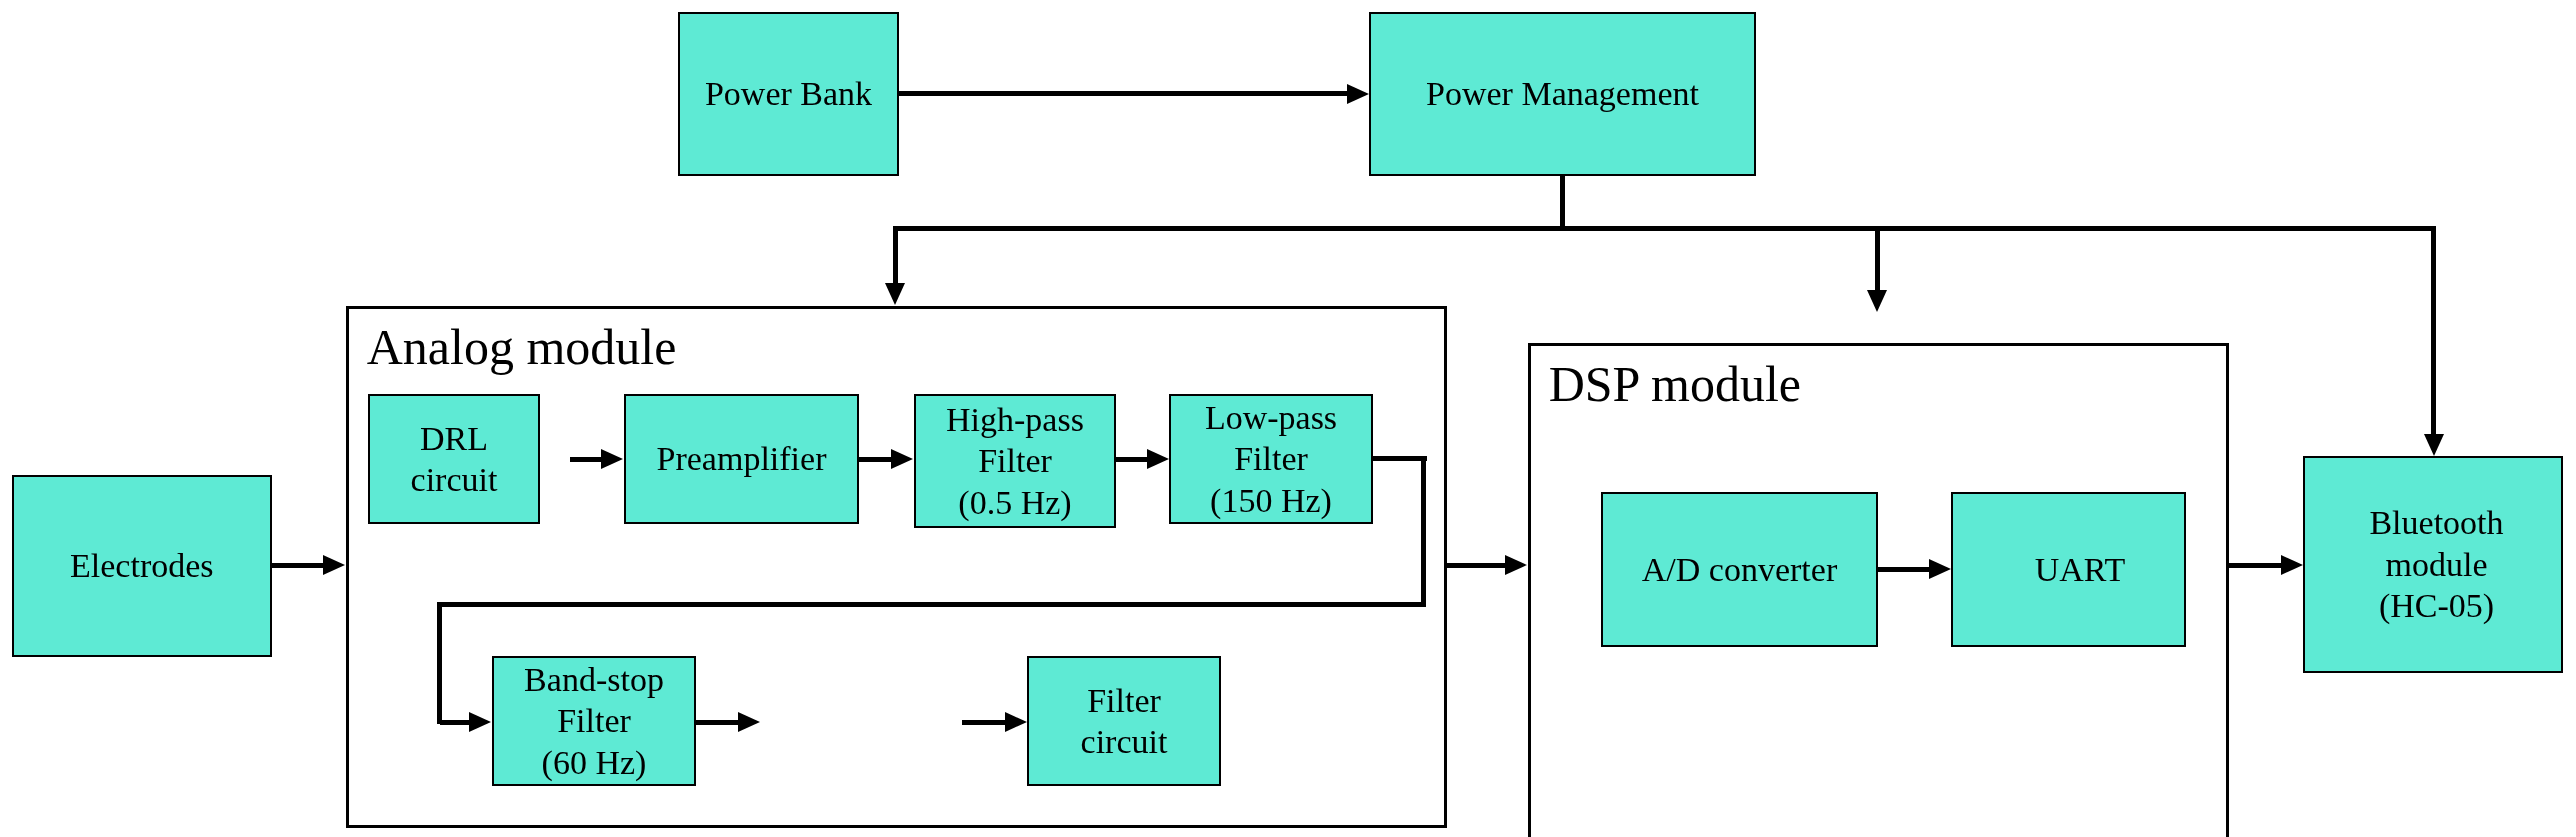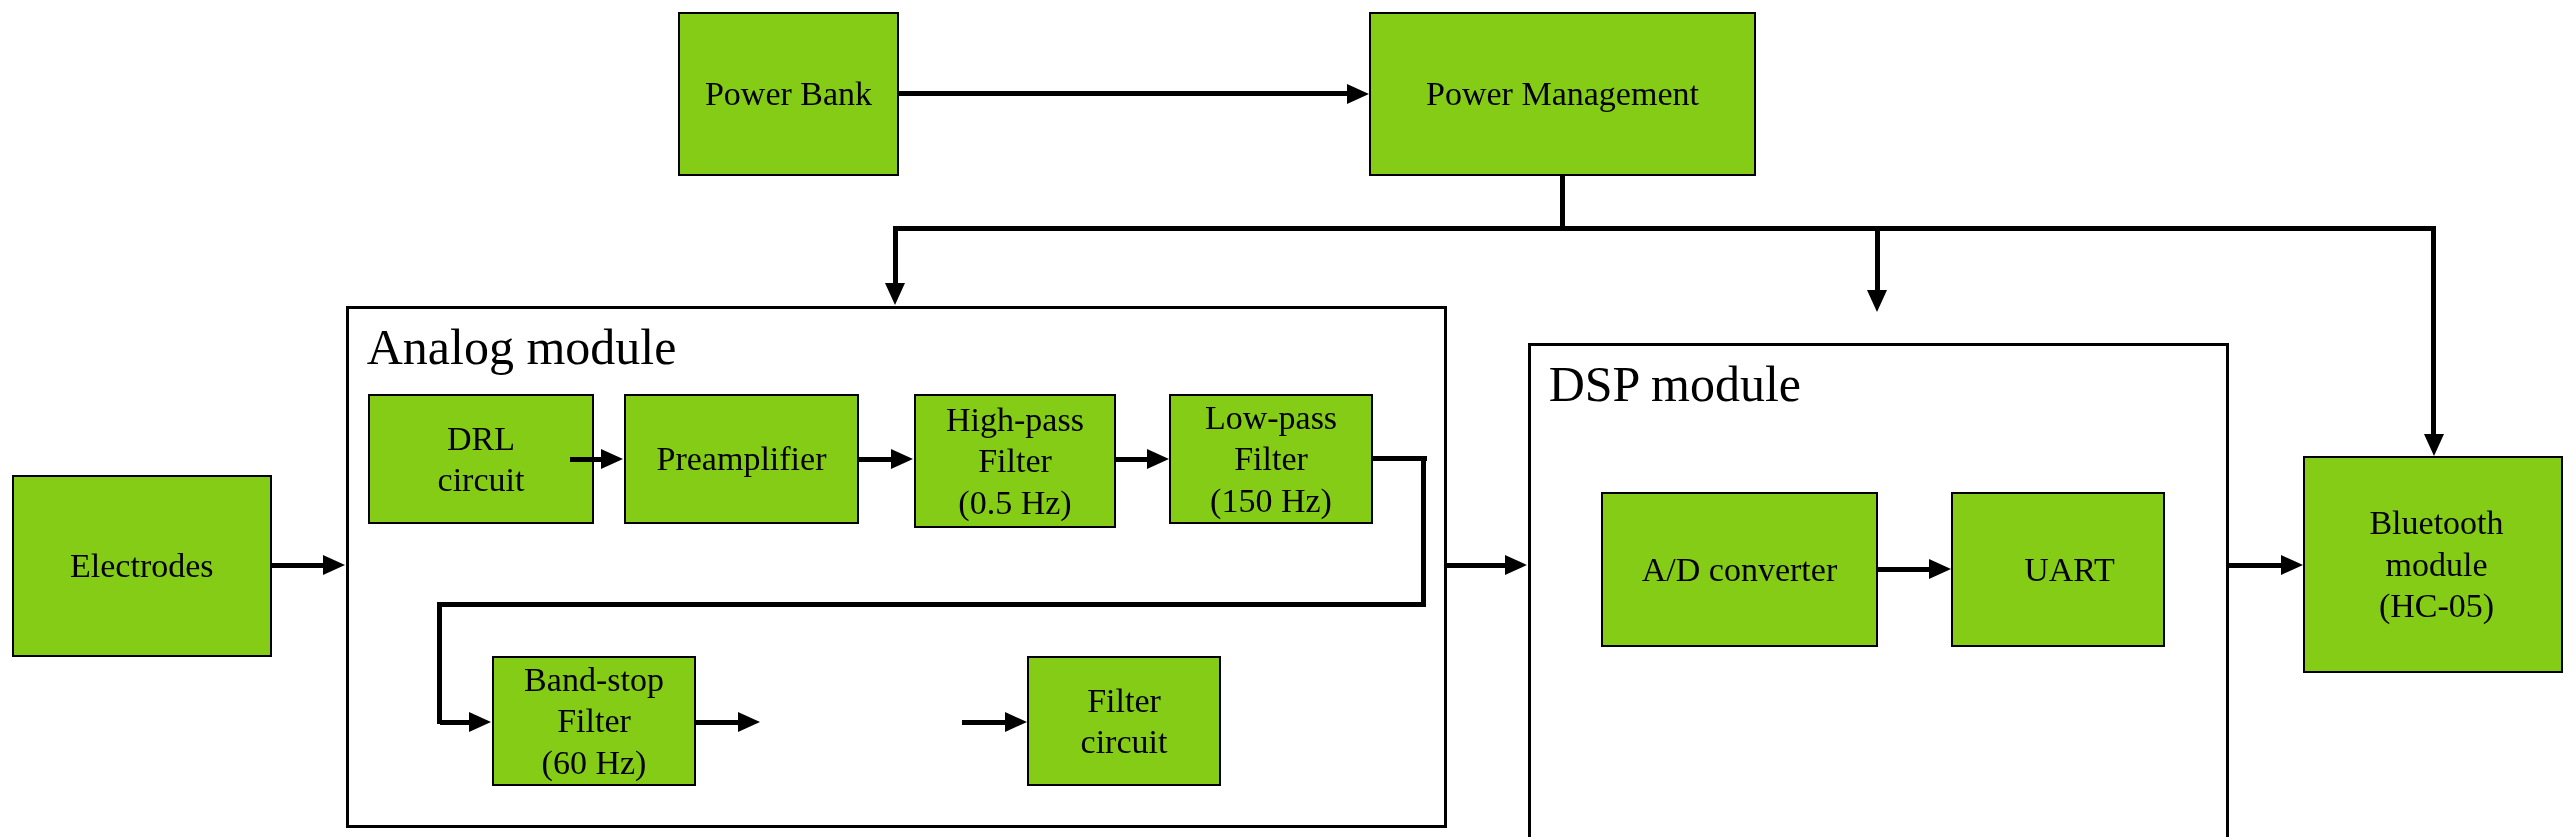--- a/index.html
+++ b/index.html
@@ -8,21 +8,21 @@
     width:2576px;height:838px;
     background:#ffffff;
     font-family:"Liberation Serif","DejaVu Serif",serif;
     color:#000;
     overflow:hidden;
   }
   .box{
     position:absolute;
     box-sizing:border-box;
     border:2.4px solid #000;
-    background:#84cc16;
+    background:#5eead4;
     display:flex;align-items:center;justify-content:center;
     text-align:center;
     font-size:34px;line-height:1.22;
     white-space:pre-line;
   }
   .container{
     position:absolute;
     box-sizing:border-box;
     border:3.5px solid #000;
     background:transparent;
@@ -65,21 +65,21 @@
   </div>
 
   <div class="box" style="left:1369px;top:11.8px;width:387px;height:164px;">
     <span>Power Management</span>
   </div>
 
   <div class="box" style="left:11.8px;top:475px;width:260px;height:182px;">
     <span>Electrodes</span>
   </div>
 
-  <div class="box" style="left:368px;top:394px;width:226px;height:130px;">
+  <div class="box" style="left:368px;top:394px;width:172px;height:130px;">
     <span>DRL
 circuit</span>
   </div>
 
   <div class="box" style="left:624px;top:394px;width:235px;height:130px;">
     <span>Preamplifier</span>
   </div>
 
   <div class="box" style="left:914px;top:394px;width:202px;height:134px;">
     <span>High-pass
@@ -102,21 +102,21 @@
 
   <div class="box" style="left:1027px;top:656px;width:194px;height:130px;">
     <span>Filter
 circuit</span>
   </div>
 
   <div class="box" style="left:1601px;top:492px;width:277px;height:155px;">
     <span>A/D converter</span>
   </div>
 
-  <div class="box" style="left:1951px;top:492px;width:214px;height:155px;padding-left:23px;">
+  <div class="box" style="left:1951px;top:492px;width:235px;height:155px;padding-left:23px;">
     <span>UART</span>
   </div>
 
   <div class="box" style="left:2303px;top:456px;width:260px;height:217px;padding-left:7px;">
     <span>Bluetooth
 module
 (HC-05)</span>
   </div>
 
   <div class="hl" style="left:899px;top:91px;width:449px;height:5.3px;"></div>

